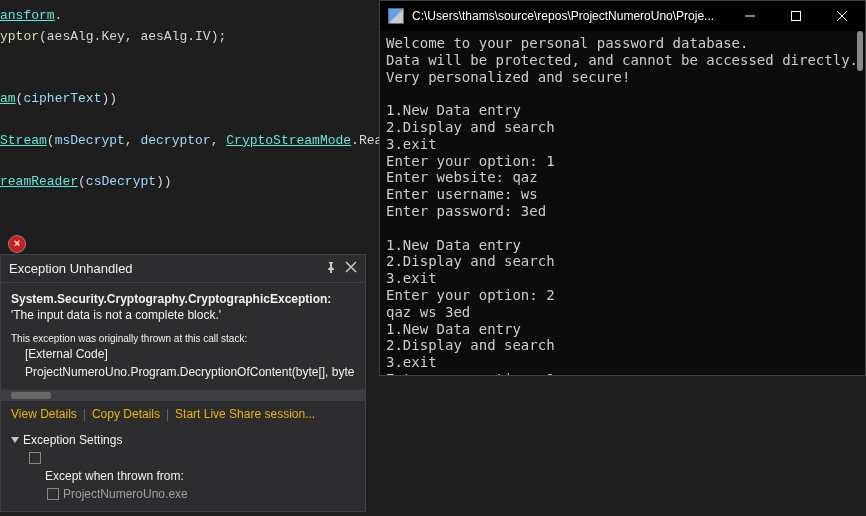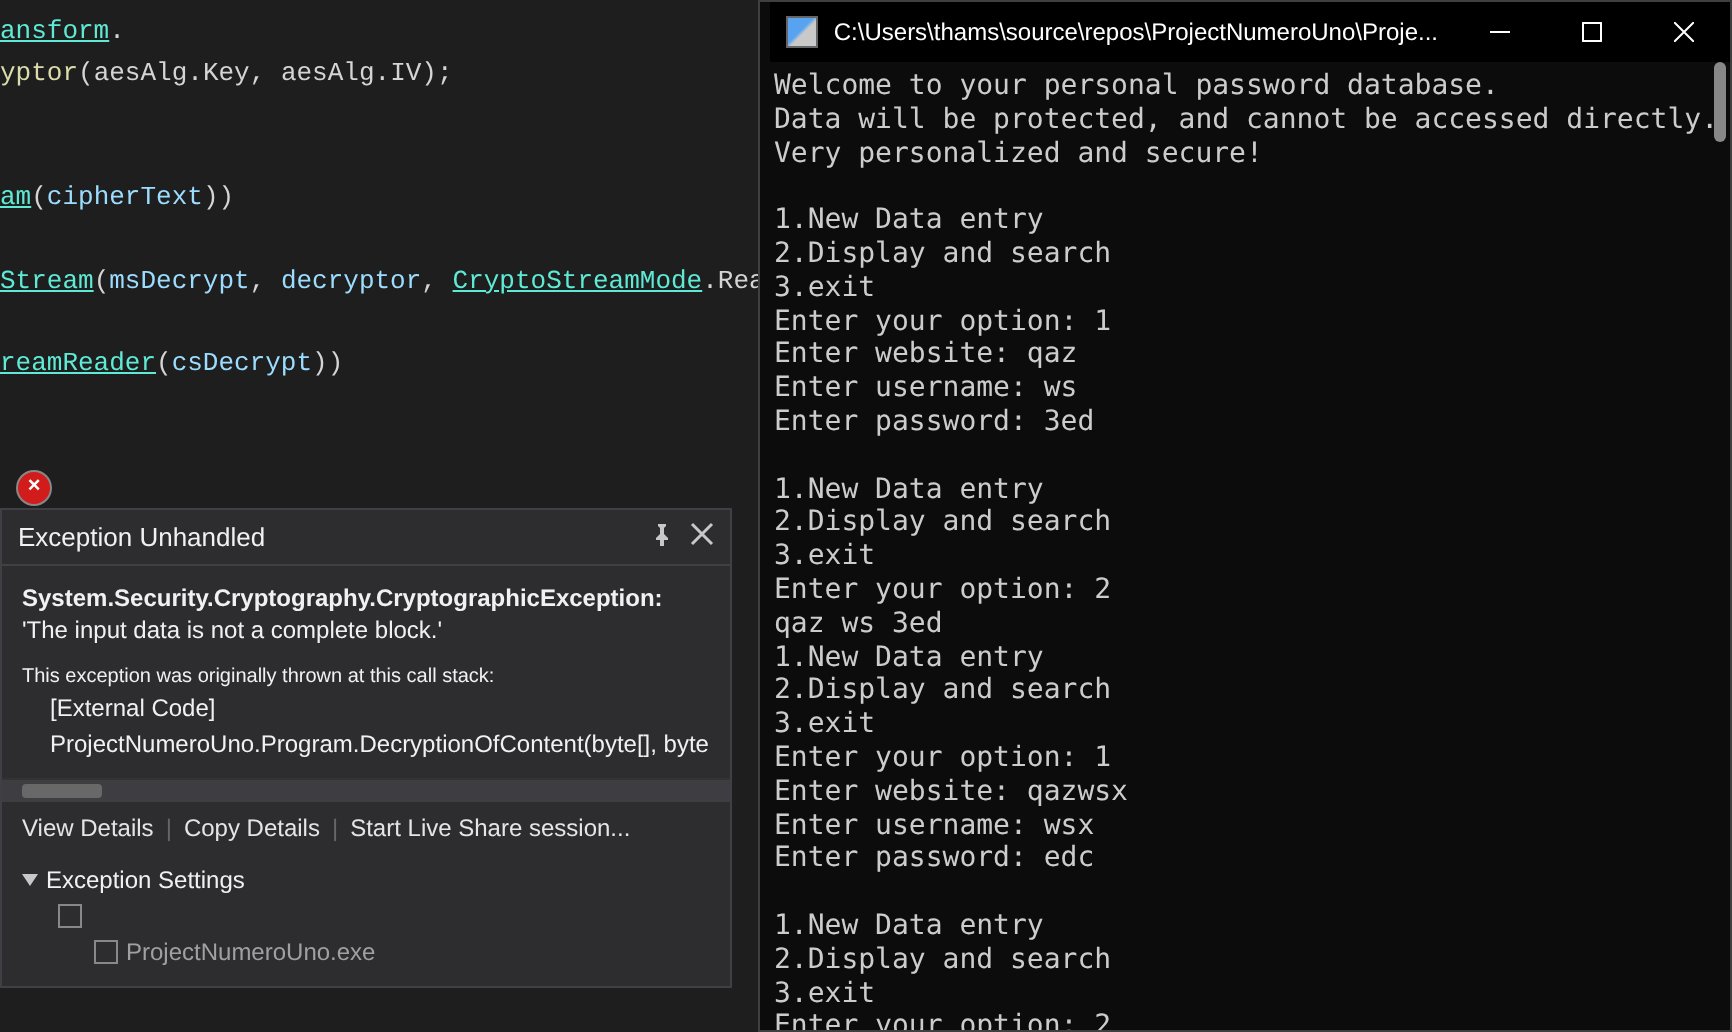--- a/index.html
+++ b/index.html
@@ -90,38 +90,37 @@
       background: #686868;
       border-radius: 2px;
     }
     .exc-actions {
       padding: 6px 10px 6px 10px;
       display: flex;
       gap: 6px;
       align-items: center;
     }
     .exc-actions .sep { color: #666; }
-    .exc-actions span { color: #e5e5e5; cursor: pointer; }
+    .exc-actions span { color: #eab308; cursor: pointer; }
     .exc-settings { padding: 4px 10px 8px 10px; line-height: 1.5; }
     .exc-settings-hdr { display: flex; align-items: center; gap: 4px; }
     .tri { display: inline-block; width: 0; height: 0; border-left: 4px solid transparent; border-right: 4px solid transparent; border-top: 6px solid #c8c8c8; }
     .chk { display: inline-block; width: 12px; height: 12px; border: 1px solid #888; background: #2d2d30; vertical-align: -2px; margin-right: 4px; }
     .exc-sublabel { margin-left: 18px; }
     .exc-subsub { margin-left: 36px; color: #a0a0a0; }
     .term-window {
       position: absolute;
       top: 0;
       left: 379px;
       width: 487px;
-      height: 516px;
+      height: 376px;
       background: #0c0c0c;
       border: 1px solid #404040;
       display: flex;
       flex-direction: column;
-      align-items: flex-end;
     }
     .term-titlebar {
       height: 30px;
       background: #000;
       display: flex;
       align-items: center;
       padding-left: 8px;
       color: #fff;
       font-family: 'Segoe UI', Tahoma, sans-serif;
       font-size: 12px;
@@ -207,20 +206,21 @@
     <span>Copy Details</span>
     <span class="sep">|</span>
     <span>Start Live Share session...</span>
   </div>
   <div class="exc-settings">
     <div class="exc-settings-hdr">
         <span class="tri"></span>
         <span>Exception Settings</span>
       </div>
     <div class="exc-sublabel"><span class="chk"></span></div>
+    <div class="exc-sublabel" style="margin-left:34px;">Except when thrown from:</div>
     <div class="exc-subsub"><span class="chk"></span><span>ProjectNumeroUno.exe</span></div>
   </div>
 
 </div>
 
 <div class="term-window">
   <div class="term-titlebar">
     <span class="term-icon"></span>
     <span class="term-title-text">C:\Users\thams\source\repos\ProjectNumeroUno\Proje...</span>
     <div class="term-ctrls">

